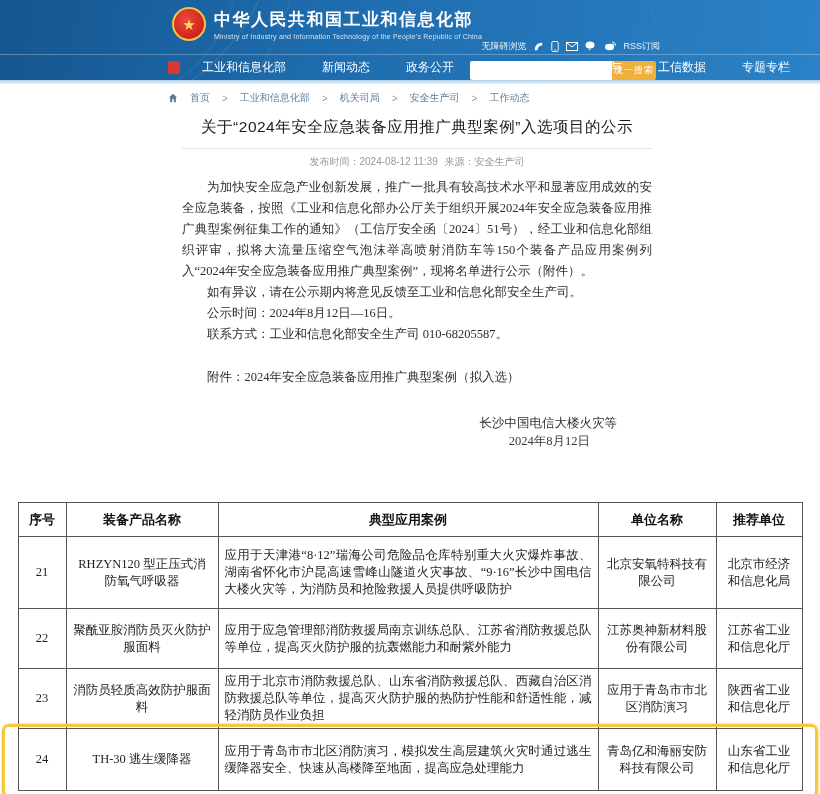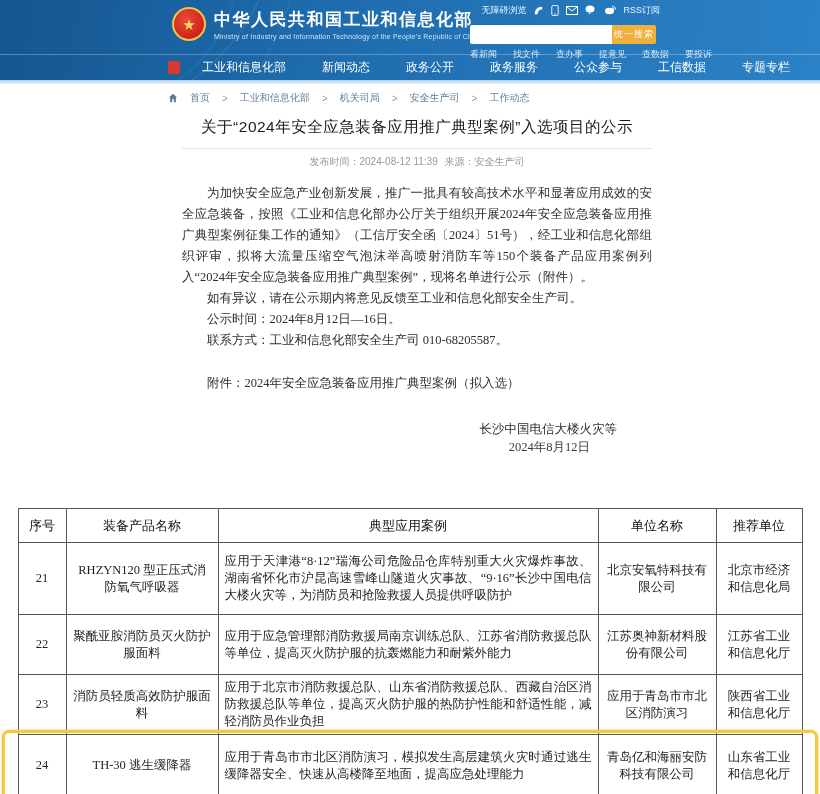--- a/index.html
+++ b/index.html
@@ -19,21 +19,21 @@
   .logo-block { position:absolute; left:172px; top:7px; display:flex; align-items:center; gap:8px; }
   .emblem { width:34px; height:34px; border-radius:50%;
     background:radial-gradient(circle at 40% 35%, #e84b3c 0%, #cf2318 70%);
     border:2px solid #f0c34c; display:flex; align-items:center; justify-content:center;
     color:#ffd75e; font-size:15px; line-height:1; }
   .site-title { color:#fff; font-size:17px; font-weight:bold; letter-spacing:1.5px; }
   .site-subtitle { color:#cfe3f4; font-size:7px; margin-top:2px; letter-spacing:0.2px; }
 
   .right-cluster { position:absolute; right:160px; top:3px; width:190px; }
   .util-row { display:flex; align-items:center; justify-content:flex-end; gap:7px;
-    color:#eaf4fc; font-size:9px; height:14px; }
+    color:#eaf4fc; font-size:9px; height:14px;margin-top:36px; }
   .util-row svg { display:block; }
   .util-link { cursor:pointer; white-space:nowrap; }
   .search-row { display:flex; margin-top:8px; height:19px; width:186px; }
   .search-input { flex:1; border:none; outline:none; height:19px; font-size:10px; padding:0 5px;
     background:#fff; border-radius:2px 0 0 2px; }
   .search-btn { width:48px; height:19px; border:none; background:#f0b03c; color:#fff;
     font-size:9px; cursor:pointer; border-radius:0 2px 2px 0; letter-spacing:1px; }
   .quick-links { display:flex; gap:16px; margin-top:4px; color:#d8eafb; font-size:9px; justify-content:flex-start; }
   .quick-links span { cursor:pointer; white-space:nowrap; }
 
@@ -55,37 +55,37 @@
 
   
   article { width:470px; margin:10px 0 0 182px;
     font-family:"Liberation Serif","DejaVu Serif",serif; color:#333; }
   .doc-title { font-family:"Liberation Sans","DejaVu Sans",sans-serif; font-size:15.5px;
     font-weight:normal; color:#1a1a1a; text-align:center; line-height:24px; letter-spacing:0.5px; }
   .title-divider { height:1px; background:#e3e3e3; margin:9px 0 0 0; }
   .doc-meta { text-align:center; font-size:10px; color:#999; margin-top:6px;
     font-family:"Liberation Sans","DejaVu Sans",sans-serif; }
   .doc-meta span + span { margin-left:4px; }
-  .doc-body { margin-top:14px; font-size:12.5px; line-height:21px; color:#2e2e2e; }
+  .doc-body { margin-top:8px; font-size:12.5px; line-height:21px; color:#2e2e2e; }
   .doc-body p { text-indent:2em; text-align:justify; }
   .doc-body p.attachment { margin-top:22px; cursor:pointer; }
   .signature { text-align:right; padding-right:35px; margin-top:26px; line-height:18px; }
   .sign-date { text-align:right; padding-right:62px; line-height:18px; color:#3a3a3a; }
 
   
   .table-wrap { position:relative; width:820px; margin-top:52px; }
   table.case-table { width:784px; margin:0 auto; border-collapse:collapse; table-layout:fixed;
     font-family:"Liberation Serif","DejaVu Serif",serif; background:#fff; }
   .case-table col.c-no { width:48px; }
   .case-table col.c-product { width:152px; }
   .case-table col.c-case { width:380px; }
   .case-table col.c-company { width:118px; }
   .case-table col.c-rec { width:86px; }
   .case-table th, .case-table td { border:1px solid #555; padding:3px 6px; }
-  .case-table th { font-family:"Liberation Sans","DejaVu Sans",sans-serif; font-weight:normal;
+  .case-table th { font-family:"Liberation Sans","DejaVu Sans",sans-serif; font-weight:bold;
     font-size:13px; color:#111; height:34px; text-align:center; }
   .case-table td { font-size:12.5px; line-height:17px; color:#1e1e1e; vertical-align:middle; }
   .td-no, .td-product, .td-company, .td-rec { text-align:center; }
   .td-case { text-align:justify; }
   tr.r21 { height:72px; } tr.r22 { height:60px; } tr.r23 { height:60px; } tr.r24 { height:62px; }
 
   .row-highlight { position:absolute; left:2px; right:2px; bottom:-7px; height:74px;
     border:3px solid #f7c73c; border-radius:7px; pointer-events:none;
     box-shadow:0 0 0 1px rgba(247,199,60,0.35); }
 </style>

